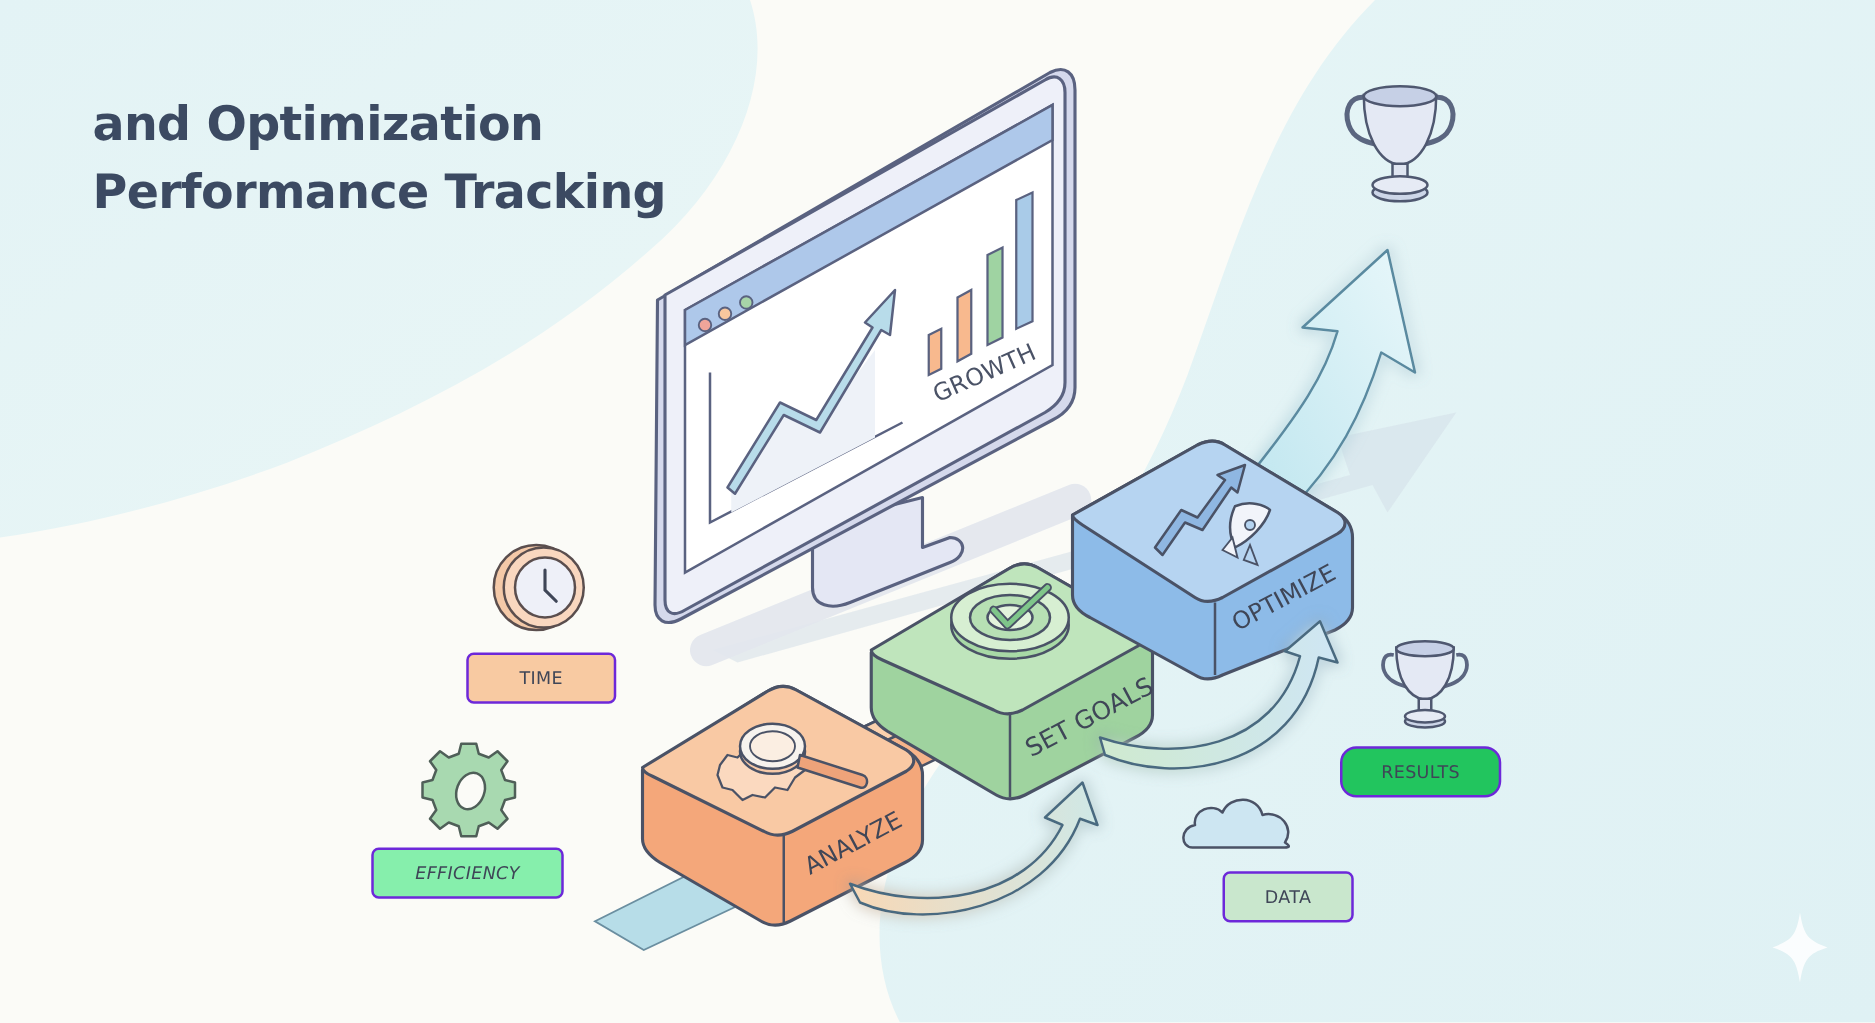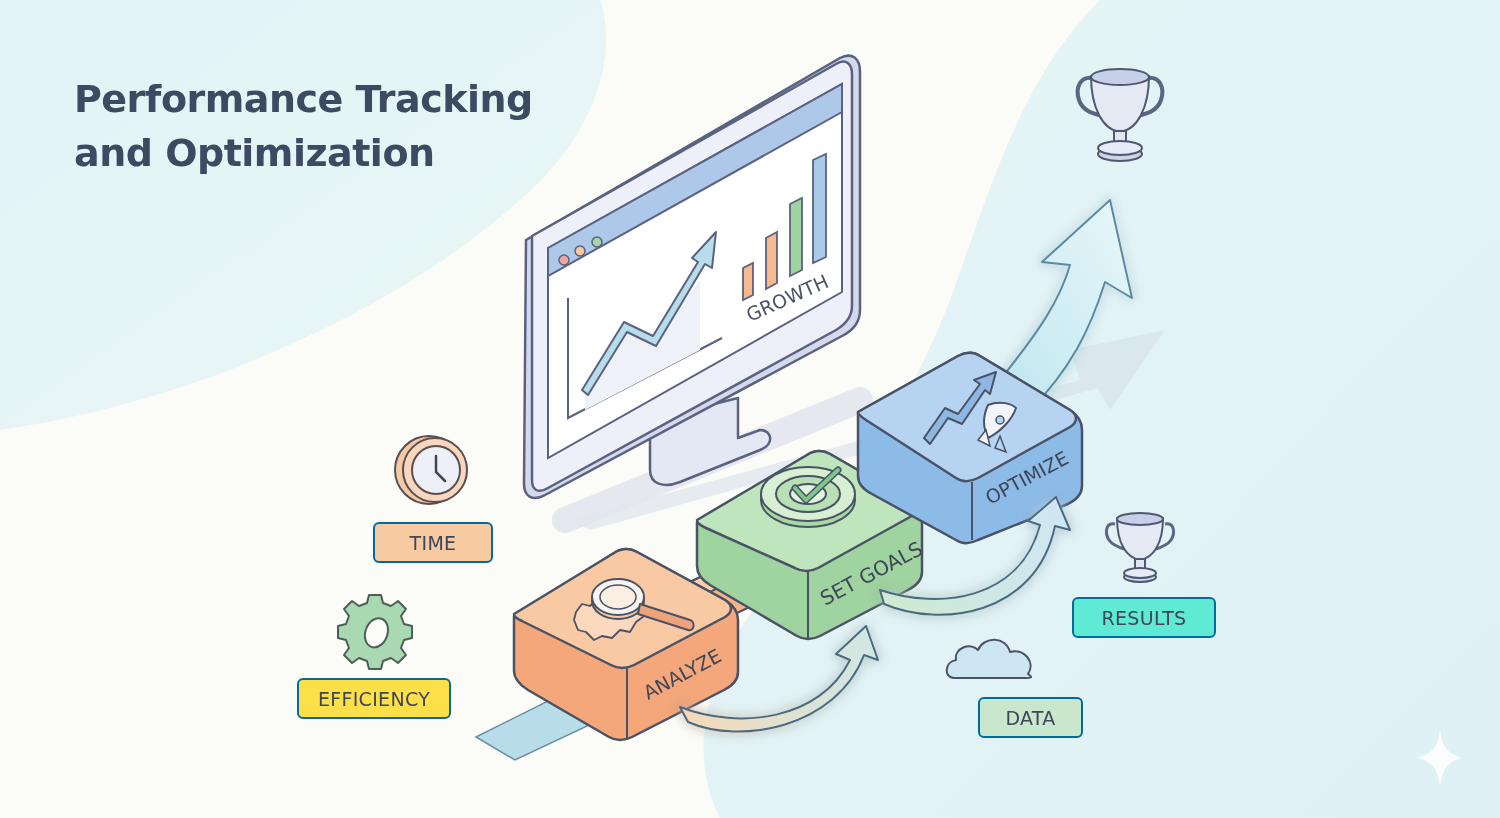--- a/index.html
+++ b/index.html
@@ -11,31 +11,31 @@
   }
   .layer { position: absolute; left: 0; top: 0; width: 1500px; height: 818px; }
   .title {
     position: absolute; left: 74px; top: 72px;
     font-family: "DejaVu Sans", sans-serif;
     font-weight: bold; font-size: 38px; line-height: 54px;
     color: #3c4a62; letter-spacing: -0.5px;
   }
   .pill {
     position: absolute;
-    border: 2px solid #0369a1;
+    border: 2px solid #6d28d9;
     border-radius: 6px;
     font-family: "DejaVu Sans", sans-serif;
-    font-size: 19px; color: #3f4657;
+    font-size: 14px; color: #3f4657;
     display: flex; align-items: center; justify-content: center;
     letter-spacing: 0.3px;
   }
   .pill-time { left: 373px; top: 522px; width: 120px; height: 41px; background: #f8caa2; }
-  .pill-eff { left: 297px; top: 678px; width: 154px; height: 41px; background: #fde047; }
+  .pill-eff { left: 297px; top: 678px; width: 154px; height: 41px; background: #86efac; font-style: italic; }
   .pill-data { left: 938px; top: 697px; width: 105px; height: 41px; background: #c9e7cd; margin-left: 40px; }
-  .pill-res { left: 1072px; top: 597px; width: 144px; height: 41px; background: #5eead4; }
+  .pill-res { left: 1072px; top: 597px; width: 129px; height: 41px; background: #22c55e; border-radius: 13px; }
   svg text { font-family: "DejaVu Sans", sans-serif; }
 </style>
 </head>
 <body>
 
 <svg class="layer" viewBox="0 0 1500 818" width="1500" height="818">
   <defs>
     <linearGradient id="bgBlobR" x1="0" y1="0" x2="1" y2="1">
       <stop offset="0" stop-color="#e6f5f6"></stop>
       <stop offset="1" stop-color="#dff1f4"></stop>
@@ -45,22 +45,22 @@
       <stop offset="1" stop-color="#e9f6f6"></stop>
     </linearGradient>
   </defs>
 
   <path d="M0,0 L600,0 C620,60 590,140 520,200 C430,280 330,330 230,370 C150,400 70,420 0,430 Z" fill="url(#bgBlobL)"></path>
 
   <path d="M1100,0 L1500,0 L1500,818 L720,818 C690,760 700,680 760,600 C840,490 900,430 950,300 C990,190 1020,80 1100,0 Z" fill="url(#bgBlobR)"></path>
 </svg>
 
 <div class="title">
+  <div>and Optimization</div>
   <div>Performance Tracking</div>
-  <div>and Optimization</div>
 </div>
 
 <svg class="layer" viewBox="0 0 1500 818" width="1500" height="818">
   <defs>
     <linearGradient id="arrowGlow" x1="0" y1="1" x2="1" y2="0">
       <stop offset="0" stop-color="#bfe6ef"></stop>
       <stop offset="1" stop-color="#e8f7fa"></stop>
     </linearGradient>
     <linearGradient id="curveArrow1" x1="0" y1="0" x2="1" y2="0">
       <stop offset="0" stop-color="#f8d8b6"></stop>

